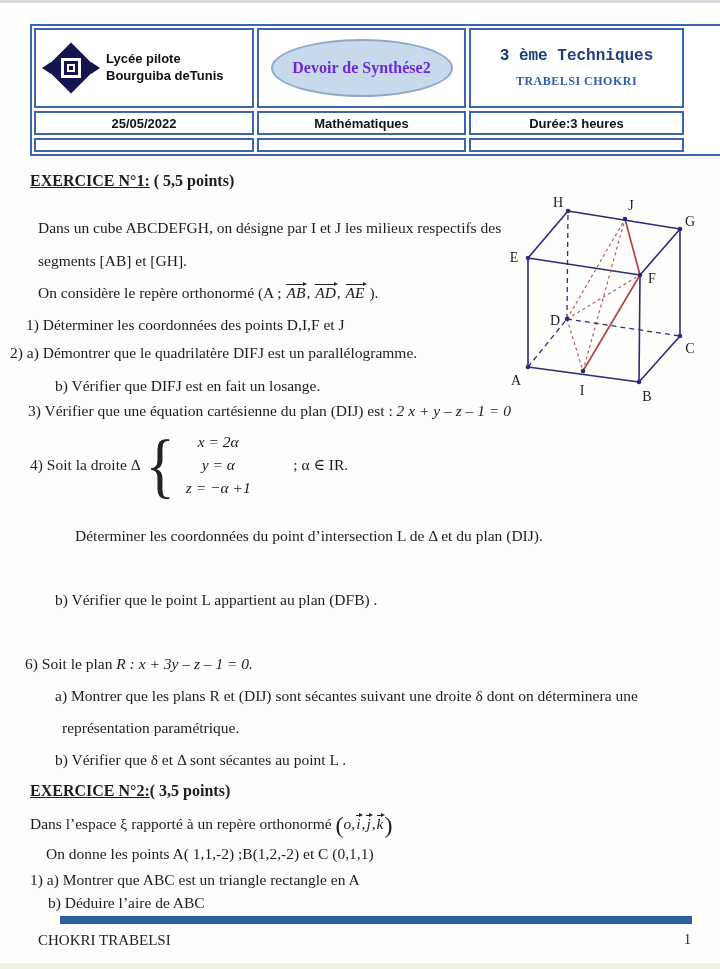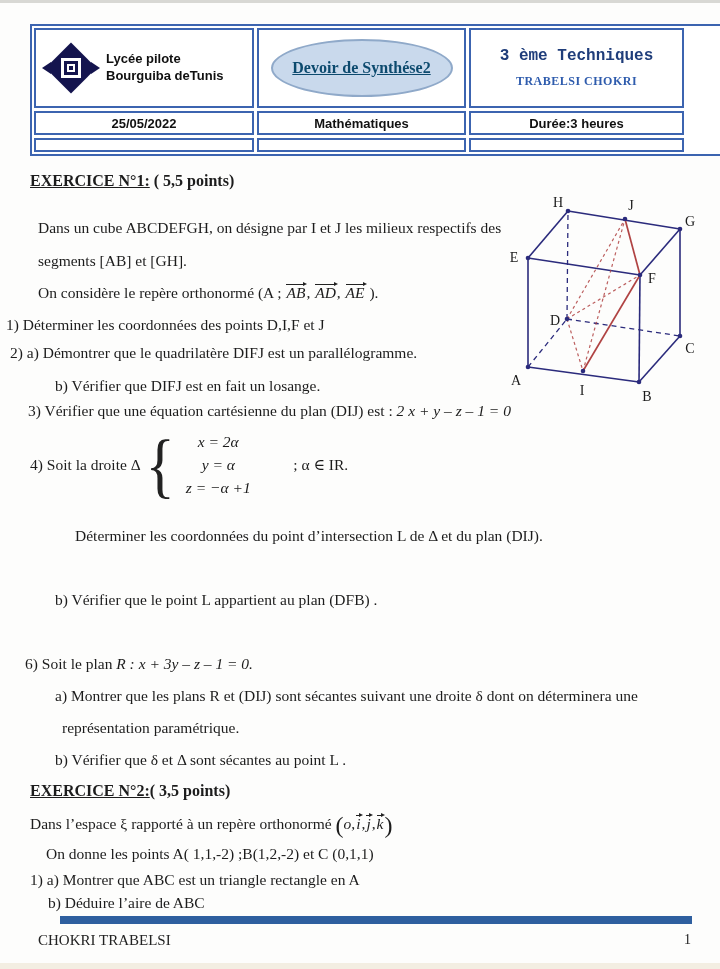--- a/index.html
+++ b/index.html
@@ -18,21 +18,21 @@
        padding:2px;display:grid;grid-template-columns:220px 209px 215px;grid-template-rows:80px 24px 14px;gap:3px;background:#fff}
   .hdr .cell{border:2px solid var(--table-border);background:#fff;display:flex;align-items:center;justify-content:center}
   .school-cell{justify-content:flex-start !important;padding-left:6px;gap:6px}
   .school-name{font-family:"Liberation Sans",sans-serif;font-weight:bold;font-size:13px;line-height:1.3;color:#101010}
   .meta{font-family:"Liberation Sans",sans-serif;font-weight:bold;font-size:13px;color:#111}
   .class-cell{flex-direction:column;gap:9px}
   .class-level{font-family:Liberation Mono, monospace;font-weight:bold;font-size:16px;color:var(--class-text)}
   .teacher{font-weight:bold;font-size:12px;letter-spacing:.5px;color:var(--teacher-text)}
   .oval{width:182px;height:58px;background:var(--oval-fill);border:2px solid var(--oval-stroke);
         border-radius:50%;display:flex;align-items:center;justify-content:center}
-  .oval span{font-weight:bold;font-size:16px;text-decoration:underline;color:#0c4a6e}
+  .oval span{font-weight:bold;font-size:16px;color:#6d28d9}
 
   
   .logo{position:relative;width:58px;height:58px;flex:0 0 auto}
   .logo .diamond{position:absolute;left:11px;top:11px;width:36px;height:36px;background:var(--logo-navy);transform:rotate(45deg)}
   .logo .sq-a{position:absolute;left:17px;top:17px;width:24px;height:24px;background:#fff;border:2px solid var(--logo-navy)}
   .logo .sq-b{position:absolute;left:22px;top:22px;width:14px;height:14px;border:3px solid var(--logo-navy);background:#fff}
   .logo .sq-c{position:absolute;left:27px;top:27px;width:4px;height:4px;background:var(--logo-navy)}
   .logo .arr-l{position:absolute;left:0;top:23px;width:0;height:0;border-top:6px solid transparent;border-bottom:6px solid transparent;border-right:9px solid var(--logo-navy)}
   .logo .arr-r{position:absolute;right:0;top:23px;width:0;height:0;border-top:6px solid transparent;border-bottom:6px solid transparent;border-left:9px solid var(--logo-navy)}
 
@@ -111,21 +111,21 @@
     <span class="u">EXERCICE N°1:</span><span> ( 5,5 points)</span>
   </div>
 
   <div class="ln" style="left:38px;top:219px">Dans un cube ABCDEFGH, on désigne par I et J les milieux respectifs des</div>
   <div class="ln" style="left:38px;top:252px">segments [AB] et [GH].</div>
 
   <div class="ln" style="left:38px;top:284px">
     <span>On considère  le repère orthonormé (A ; </span><span class="vec">AB</span><span>, </span><span class="vec">AD</span><span>, </span><span class="vec">AE</span><span> ).</span>
   </div>
 
-  <div class="ln" style="left:6px;top:316px">1)  Déterminer les coordonnées des points D,I,F et J</div>
+  <div class="ln" style="left:26px;top:316px">1)  Déterminer les coordonnées des points D,I,F et J</div>
   <div class="ln" style="left:10px;top:344px">2) a) Démontrer que le quadrilatère DIFJ est un parallélogramme.</div>
   <div class="ln" style="left:55px;top:377px">b) Vérifier que DIFJ est en fait un losange.</div>
   <div class="ln" style="left:28px;top:402px">
     <span>3) Vérifier que une équation cartésienne du plan (DIJ) est : </span><span class="it">2 x + y – z – 1 = 0</span>
   </div>
 
   <div class="sys">
     <span class="ln" style="position:static">4)   Soit la droite Δ</span>
     <span class="brace">{</span>
     <span class="eqs">

